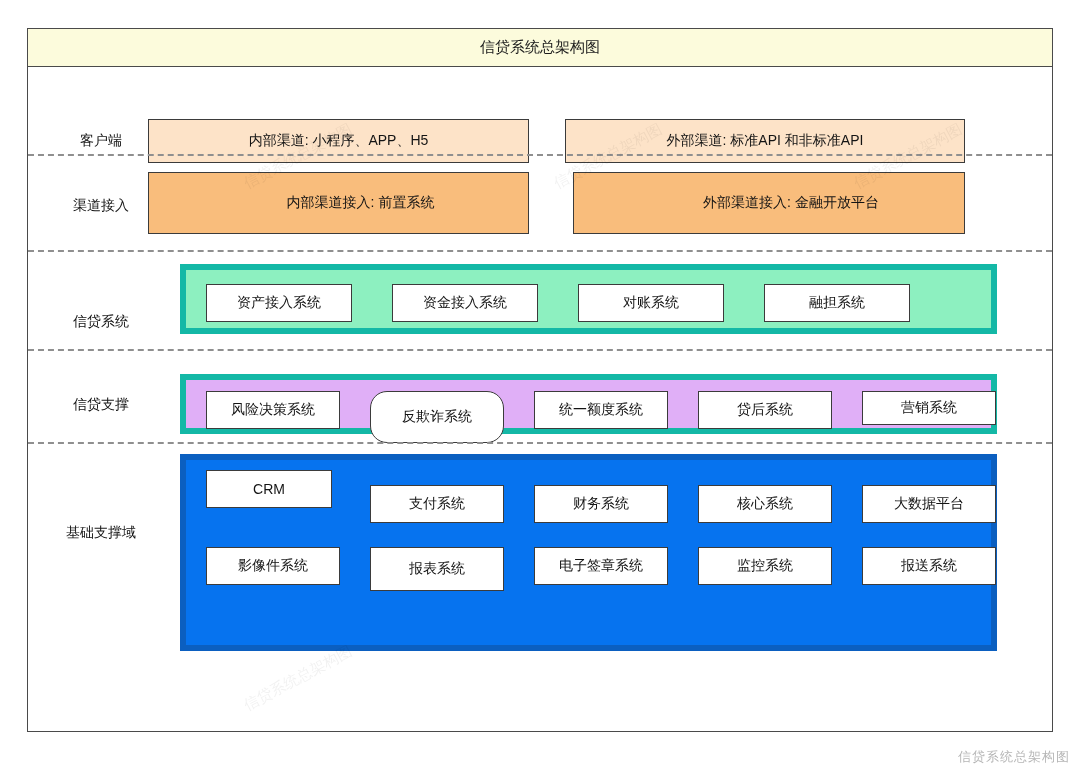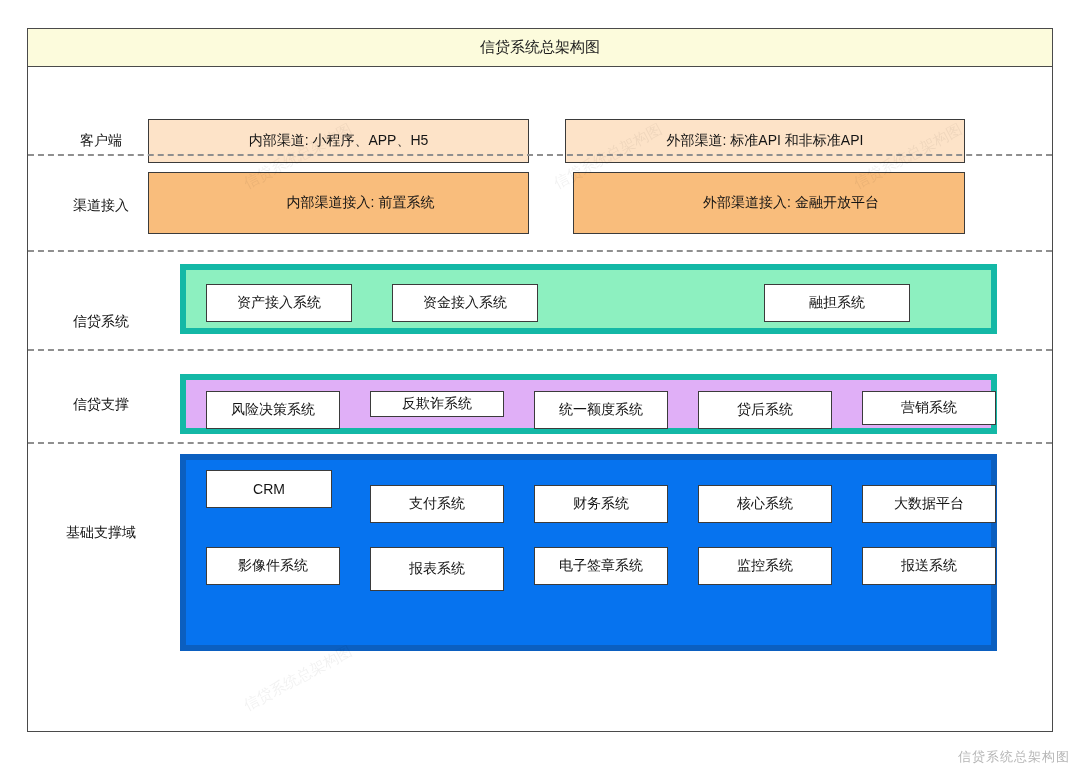--- a/index.html
+++ b/index.html
@@ -185,34 +185,37 @@
 
     <div class="row-label" style="top:284px;">信贷系统</div>
 
     <div class="band band-green" style="left:120px; top:235px; width:817px; height:70px;">
       <div class="node" style="left:20px; top:14px; width:146px; height:38px;">
         <span>资产接入系统</span>
       </div>
       <div class="node" style="left:206px; top:14px; width:146px; height:38px;">
         <span>资金接入系统</span>
       </div>
+      <div class="node" style="left:392px; top:14px; width:146px; height:38px;">
+        <span>对账系统</span>
+      </div>
       <div class="node" style="left:578px; top:14px; width:146px; height:38px;">
         <span>融担系统</span>
       </div>
     </div>
 
     <div class="row-sep" style="top:320px;"></div>
 
     <div class="row-label" style="top:367px;">信贷支撑</div>
 
     <div class="band band-purple" style="left:120px; top:345px; width:817px; height:60px;padding-left:32px;">
       <div class="node" style="left:20px; top:11px; width:134px; height:38px;">
         <span>风险决策系统</span>
       </div>
-      <div class="node" style="left:184px; top:11px; width:134px; height:26px;">
+      <div class="node" style="left:184px; top:11px; width:134px; height:52px;border-radius:17px;">
         <span>反欺诈系统</span>
       </div>
       <div class="node" style="left:348px; top:11px; width:134px; height:38px;">
         <span>统一额度系统</span>
       </div>
       <div class="node" style="left:512px; top:11px; width:134px; height:38px;">
         <span>贷后系统</span>
       </div>
       <div class="node" style="left:676px; top:11px; width:134px; height:34px;">
         <span>营销系统</span>

